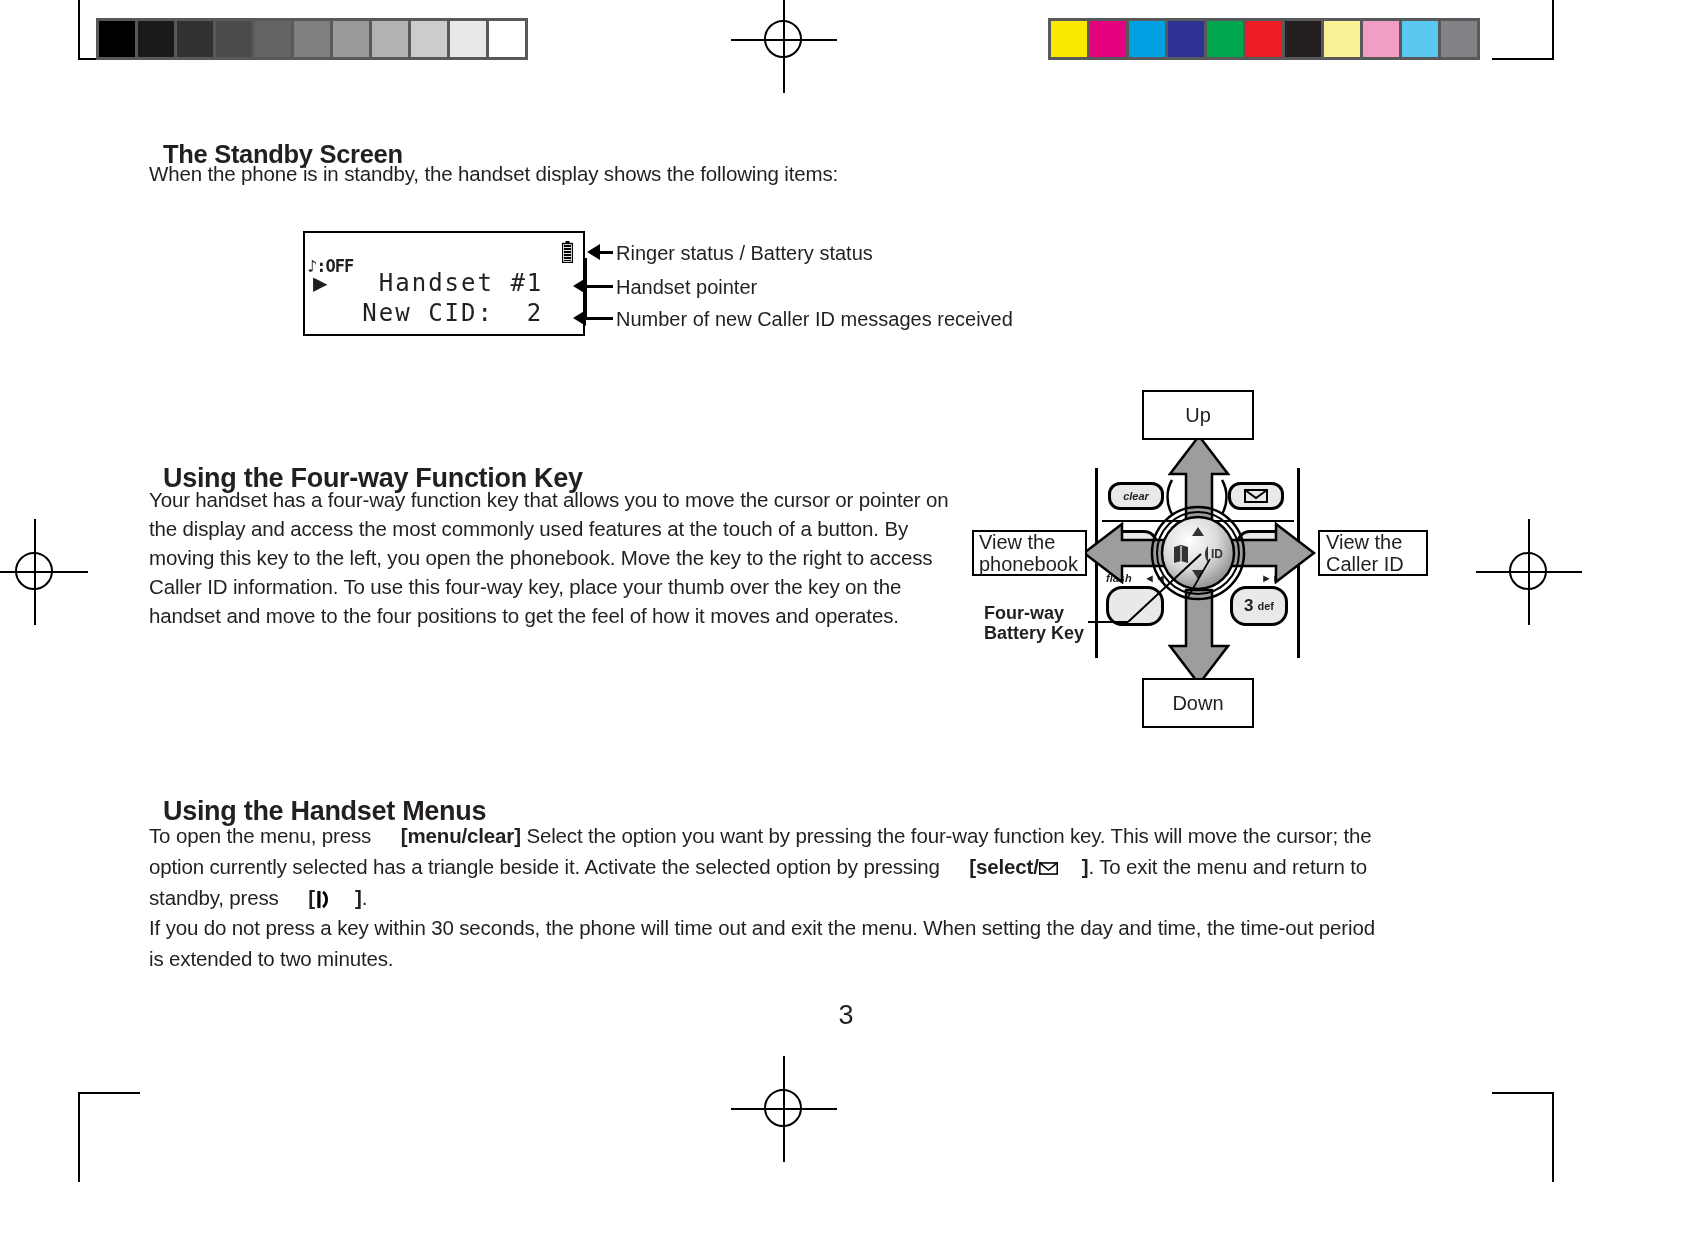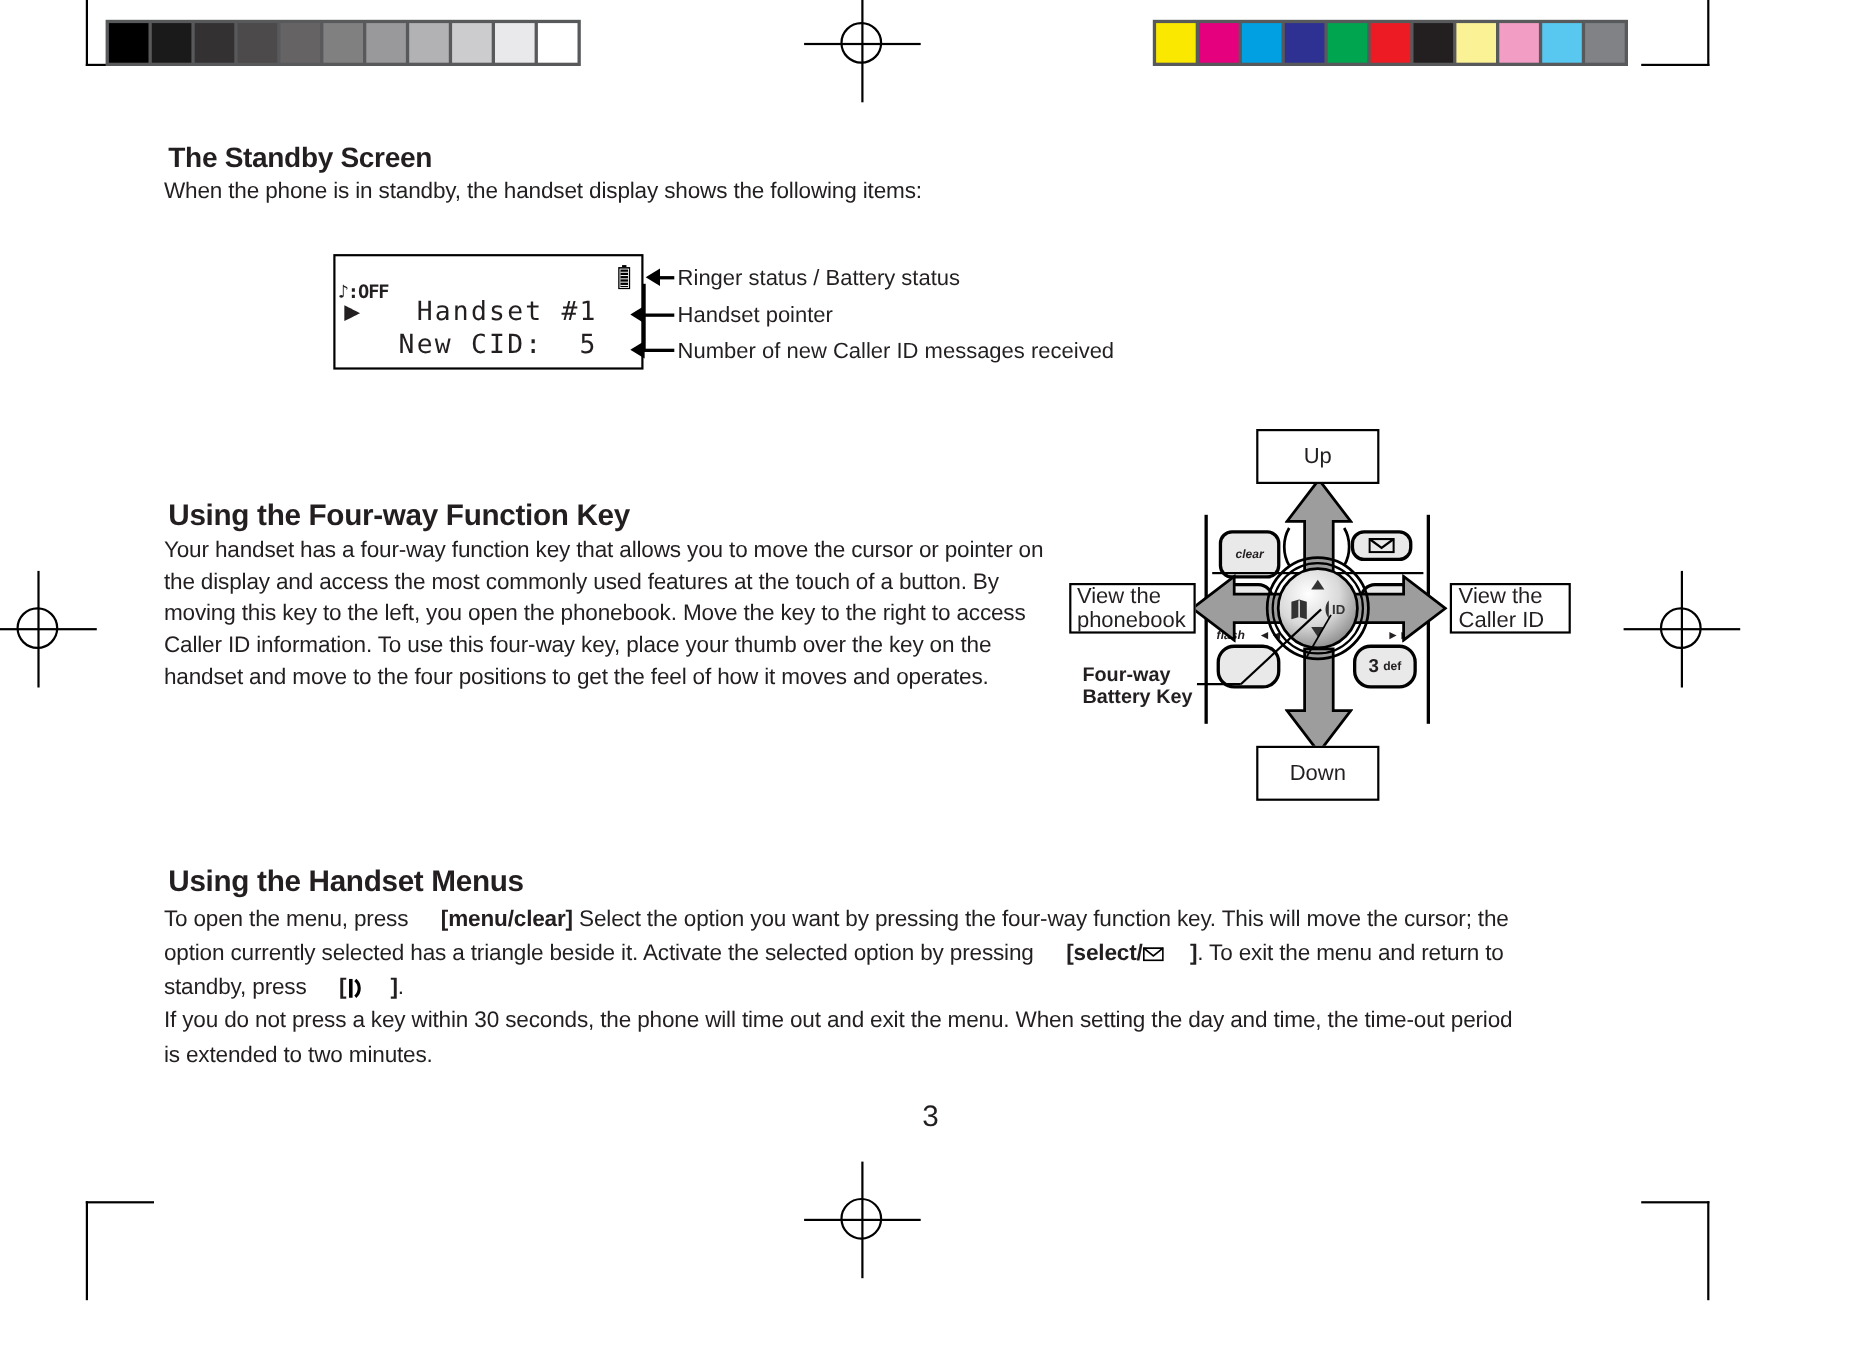--- a/index.html
+++ b/index.html
@@ -28,21 +28,21 @@
   
   .bar{position:absolute;top:18px;height:42px;background:#58595b;display:flex;
        align-items:center;padding:3px;box-sizing:border-box;}
   .bar .sw{height:36px;margin-right:3px;}
   .bar .sw:last-child{margin-right:0;}
   #gray-bar{left:96px;}
   #color-bar{left:1048px;}
 
   
   h2.head{
-    font-size:25.5px;font-weight:bold;margin:4px;letter-spacing:-0.3px;
+    font-size:25.5px;font-weight:bold;margin:14px;letter-spacing:-0.3px;
     font-family:"Liberation Sans",sans-serif;
   }
   p.body{
     font-size:20.5px;line-height:28.5px;margin:0;letter-spacing:-0.15px;
   }
   .b{font-weight:bold;padding-left:24px;}
 
   
   #lcd{
     position:absolute;left:303px;top:231px;width:282px;height:105px;
@@ -162,21 +162,21 @@
     <g stroke="#fff" stroke-width="0.9">
       <line x1="2" y1="6.5" x2="9" y2="6.5"></line>
       <line x1="2" y1="9.5" x2="9" y2="9.5"></line>
       <line x1="2" y1="12.5" x2="9" y2="12.5"></line>
       <line x1="2" y1="15.5" x2="9" y2="15.5"></line>
       <line x1="2" y1="18.5" x2="9" y2="18.5"></line>
     </g>
   </svg>
 
   <div class="lcd-row" id="lcd-line1">▶   Handset #1</div>
-  <div class="lcd-row" id="lcd-line2">   New CID:  5</div>
+  <div class="lcd-row" id="lcd-line2">   New CID:  2</div>
 </div>
 
 <div class="callout-arrow" style="left:587px;top:244px;"></div>
 <div class="callout-line" style="left:599px;top:251px;width:14px;"></div>
 <div class="callout-text" style="left:616px;top:241px;">Ringer status / Battery status</div>
 
 <div class="callout-arrow" style="left:573px;top:278px;"></div>
 <div class="callout-line" style="left:585px;top:285px;width:28px;"></div>
 <div class="callout-text" style="left:616px;top:275px;">Handset pointer</div>
 
@@ -186,21 +186,21 @@
 <div class="callout-text" style="left:616px;top:307px;text-align:right;">Number of new Caller ID messages received</div>
 
 <h2 class="head abs" style="left:149px;top:449px;font-size:27px;">Using the Four-way Function Key</h2>
 
 <p class="body abs" style="left:149px;top:485px;width:800px;line-height:29px;">Your handset has a four-way function key that allows you to move the cursor or pointer on the display and access the most commonly used features at the touch of a button. By moving this key to the left, you open the phonebook. Move the key to the right to access Caller ID information. To use this four-way key, place your thumb over the key on the handset and move to the four positions to get the feel of how it moves and operates.</p>
 
 <div id="keypad-diagram">
 
   <div id="phone-body">
 
-    <div class="key" style="left:10px;top:14px;width:56px;height:44px;">
+    <div class="key" style="left:10px;top:14px;width:56px;height:28px;">
       <span>clear</span>
     </div>
     <div class="key" style="left:130px;top:14px;width:56px;height:28px;">
       <svg width="24" height="14" viewBox="0 0 24 14">
         <rect x="1" y="1" width="22" height="12" fill="none" stroke="#000" stroke-width="2"></rect>
         <polyline points="1,1 12,9 23,1" fill="none" stroke="#000" stroke-width="2"></polyline>
       </svg>
     </div>
 
     <svg class="abs" style="left:66px;top:10px;" width="66" height="38">

